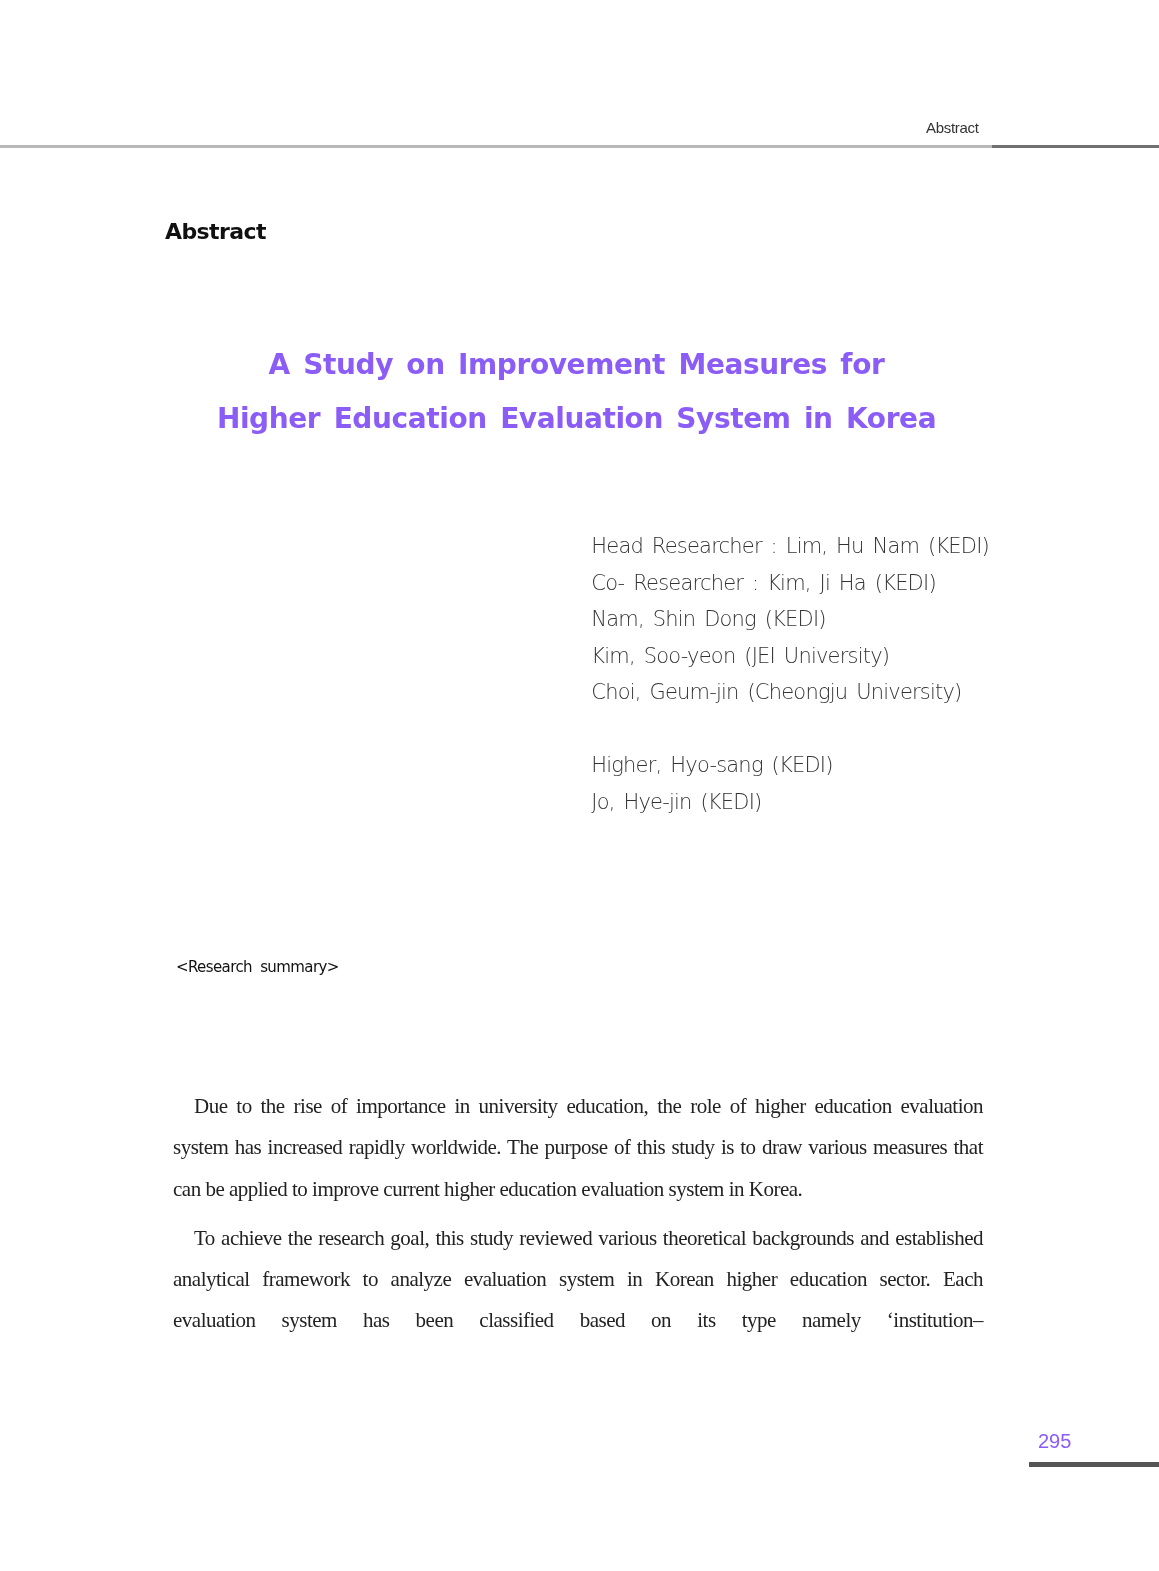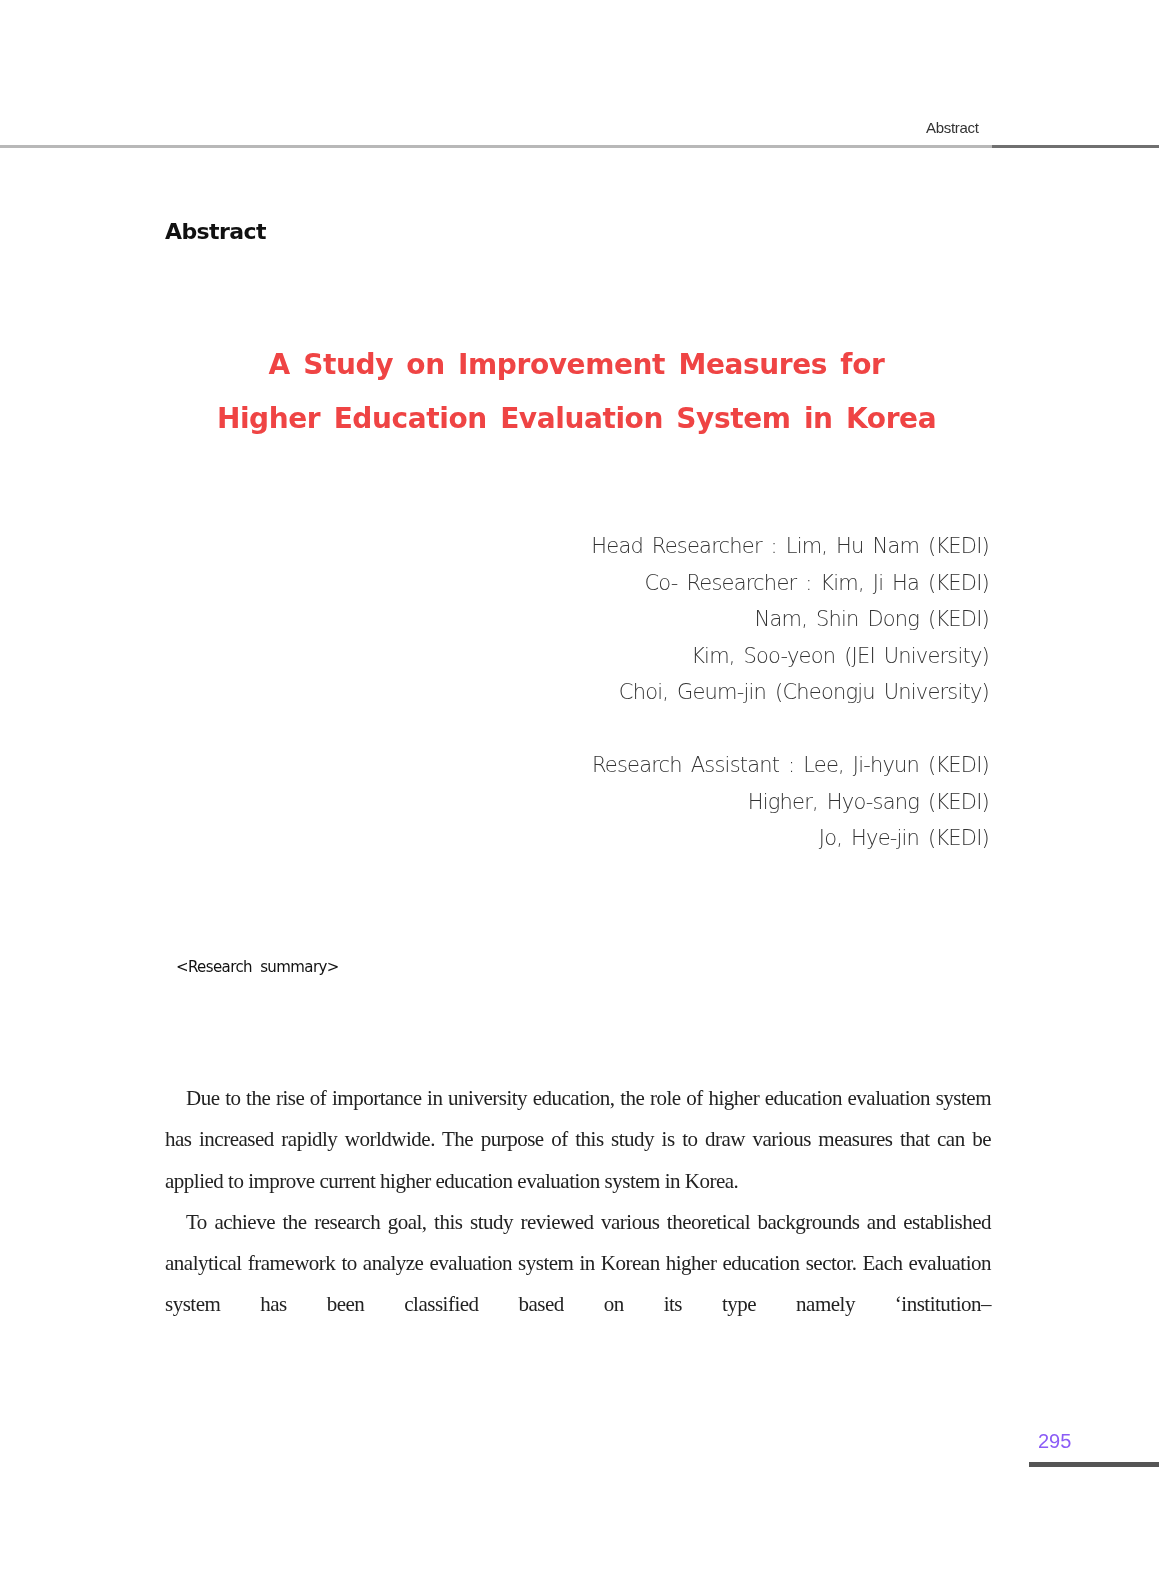--- a/index.html
+++ b/index.html
@@ -1,27 +1,27 @@
 <!DOCTYPE html>
 <html><head>
   <meta charset="utf-8">
   <style>
     html, body { margin: 0; padding: 0; background: #ffffff; }
     body { width: 1159px; height: 1571px; position: relative; overflow: hidden; color: #1a1a1a; }
     .running-head { position: absolute; top: 119px; left: 926px; font-family: "Liberation Sans", sans-serif; font-size: 15px; color: #333; letter-spacing: -0.3px; }
     .rule-light { position: absolute; top: 145px; left: 0; width: 992px; height: 3px; background: #b8b8b8; }
     .rule-dark { position: absolute; top: 145px; left: 992px; width: 167px; height: 3px; background: #707070; }
     .section-label { position: absolute; top: 219px; left: 165px; font-family: "DejaVu Sans", sans-serif; font-size: 22px; font-weight: bold; color: #111; letter-spacing: -0.6px; }
-    .title { position: absolute; top: 338px; left: 0; width: 1159px; text-align: center; font-family: "DejaVu Sans", sans-serif; font-size: 28px; font-weight: bold; color: #ef4444; line-height: 54px; letter-spacing: -0.4px; word-spacing: 4px; }
+    .title { position: absolute; top: 338px; left: 0; width: 1159px; text-align: center; font-family: "DejaVu Sans", sans-serif; font-size: 28px; font-weight: bold; color: #8b5cf6; line-height: 54px; letter-spacing: -0.4px; word-spacing: 4px; }
     .title div { transform: translateX(-3px); }
-    .authors { position: absolute; top: 528px; right: 170px; text-align: right; font-family: "DejaVu Sans", sans-serif; font-size: 21px; color: #333; line-height: 36.6px; letter-spacing: -0.8px; word-spacing: 3px; font-weight: 300; }
+    .authors { position: absolute; top: 528px; right: 170px; font-family: "DejaVu Sans", sans-serif; font-size: 21px; color: #333; line-height: 36.6px; letter-spacing: -0.8px; word-spacing: 3px; font-weight: 300; }
     .authors .gap { height: 36px; }
     .summary-head { position: absolute; top: 958px; left: 176px; font-family: "DejaVu Sans", sans-serif; font-size: 15px; font-weight: normal; color: #111; letter-spacing: -0.6px; word-spacing: 4px; }
     .body-text { position: absolute; top: 1078px; left: 165px; width: 826px; font-family: "Liberation Serif", serif; font-size: 21px; color: #222; line-height: 41.3px; }
-    .body-text p { margin: 0; text-align: justify; text-align-last: auto; text-indent: 21px; letter-spacing: -0.5px; }
+    .body-text p { margin: 8px; text-align: justify; text-align-last: auto; text-indent: 21px; letter-spacing: -0.5px; }
     .body-text p.cont { text-align-last: justify; }
     .page-num { position: absolute; top: 1430px; left: 1038px; font-family: "Liberation Sans", sans-serif; font-size: 20px; color: #8b5cf6; }
     .page-rule { position: absolute; top: 1462px; left: 1029px; width: 130px; height: 5px; background: #555; }
   </style>
 </head>
 <body>
 
 <div class="running-head">Abstract</div>
 <div class="rule-light"></div>
 <div class="rule-dark"></div>
@@ -33,21 +33,20 @@
   <div>Higher Education Evaluation System in Korea</div>
 </div>
 
 <div class="authors">
   <div>Head Researcher : Lim, Hu Nam (KEDI)</div>
   <div>Co- Researcher :  Kim, Ji Ha (KEDI)</div>
   <div>Nam, Shin Dong (KEDI)</div>
   <div>Kim, Soo-yeon (JEI University)</div>
   <div>Choi, Geum-jin (Cheongju University)</div>
   <div class="gap"></div>
-  <div>Research Assistant : Lee, Ji-hyun (KEDI)</div>
   <div>Higher, Hyo-sang (KEDI)</div>
   <div>Jo, Hye-jin (KEDI)</div>
 </div>
 
 <div class="summary-head">&lt;Research summary&gt;</div>
 
 <div class="body-text">
   <p>Due to the rise of importance in university education, the role of higher education evaluation system has increased rapidly worldwide. The purpose of this study is to draw various measures that can be applied to improve current higher education evaluation system in Korea.</p>
   <p class="cont">To achieve the research goal, this study reviewed various theoretical backgrounds and established analytical framework to analyze evaluation system in Korean higher education sector. Each evaluation system has been classified based on its type namely ‘institution–</p>
 </div>

